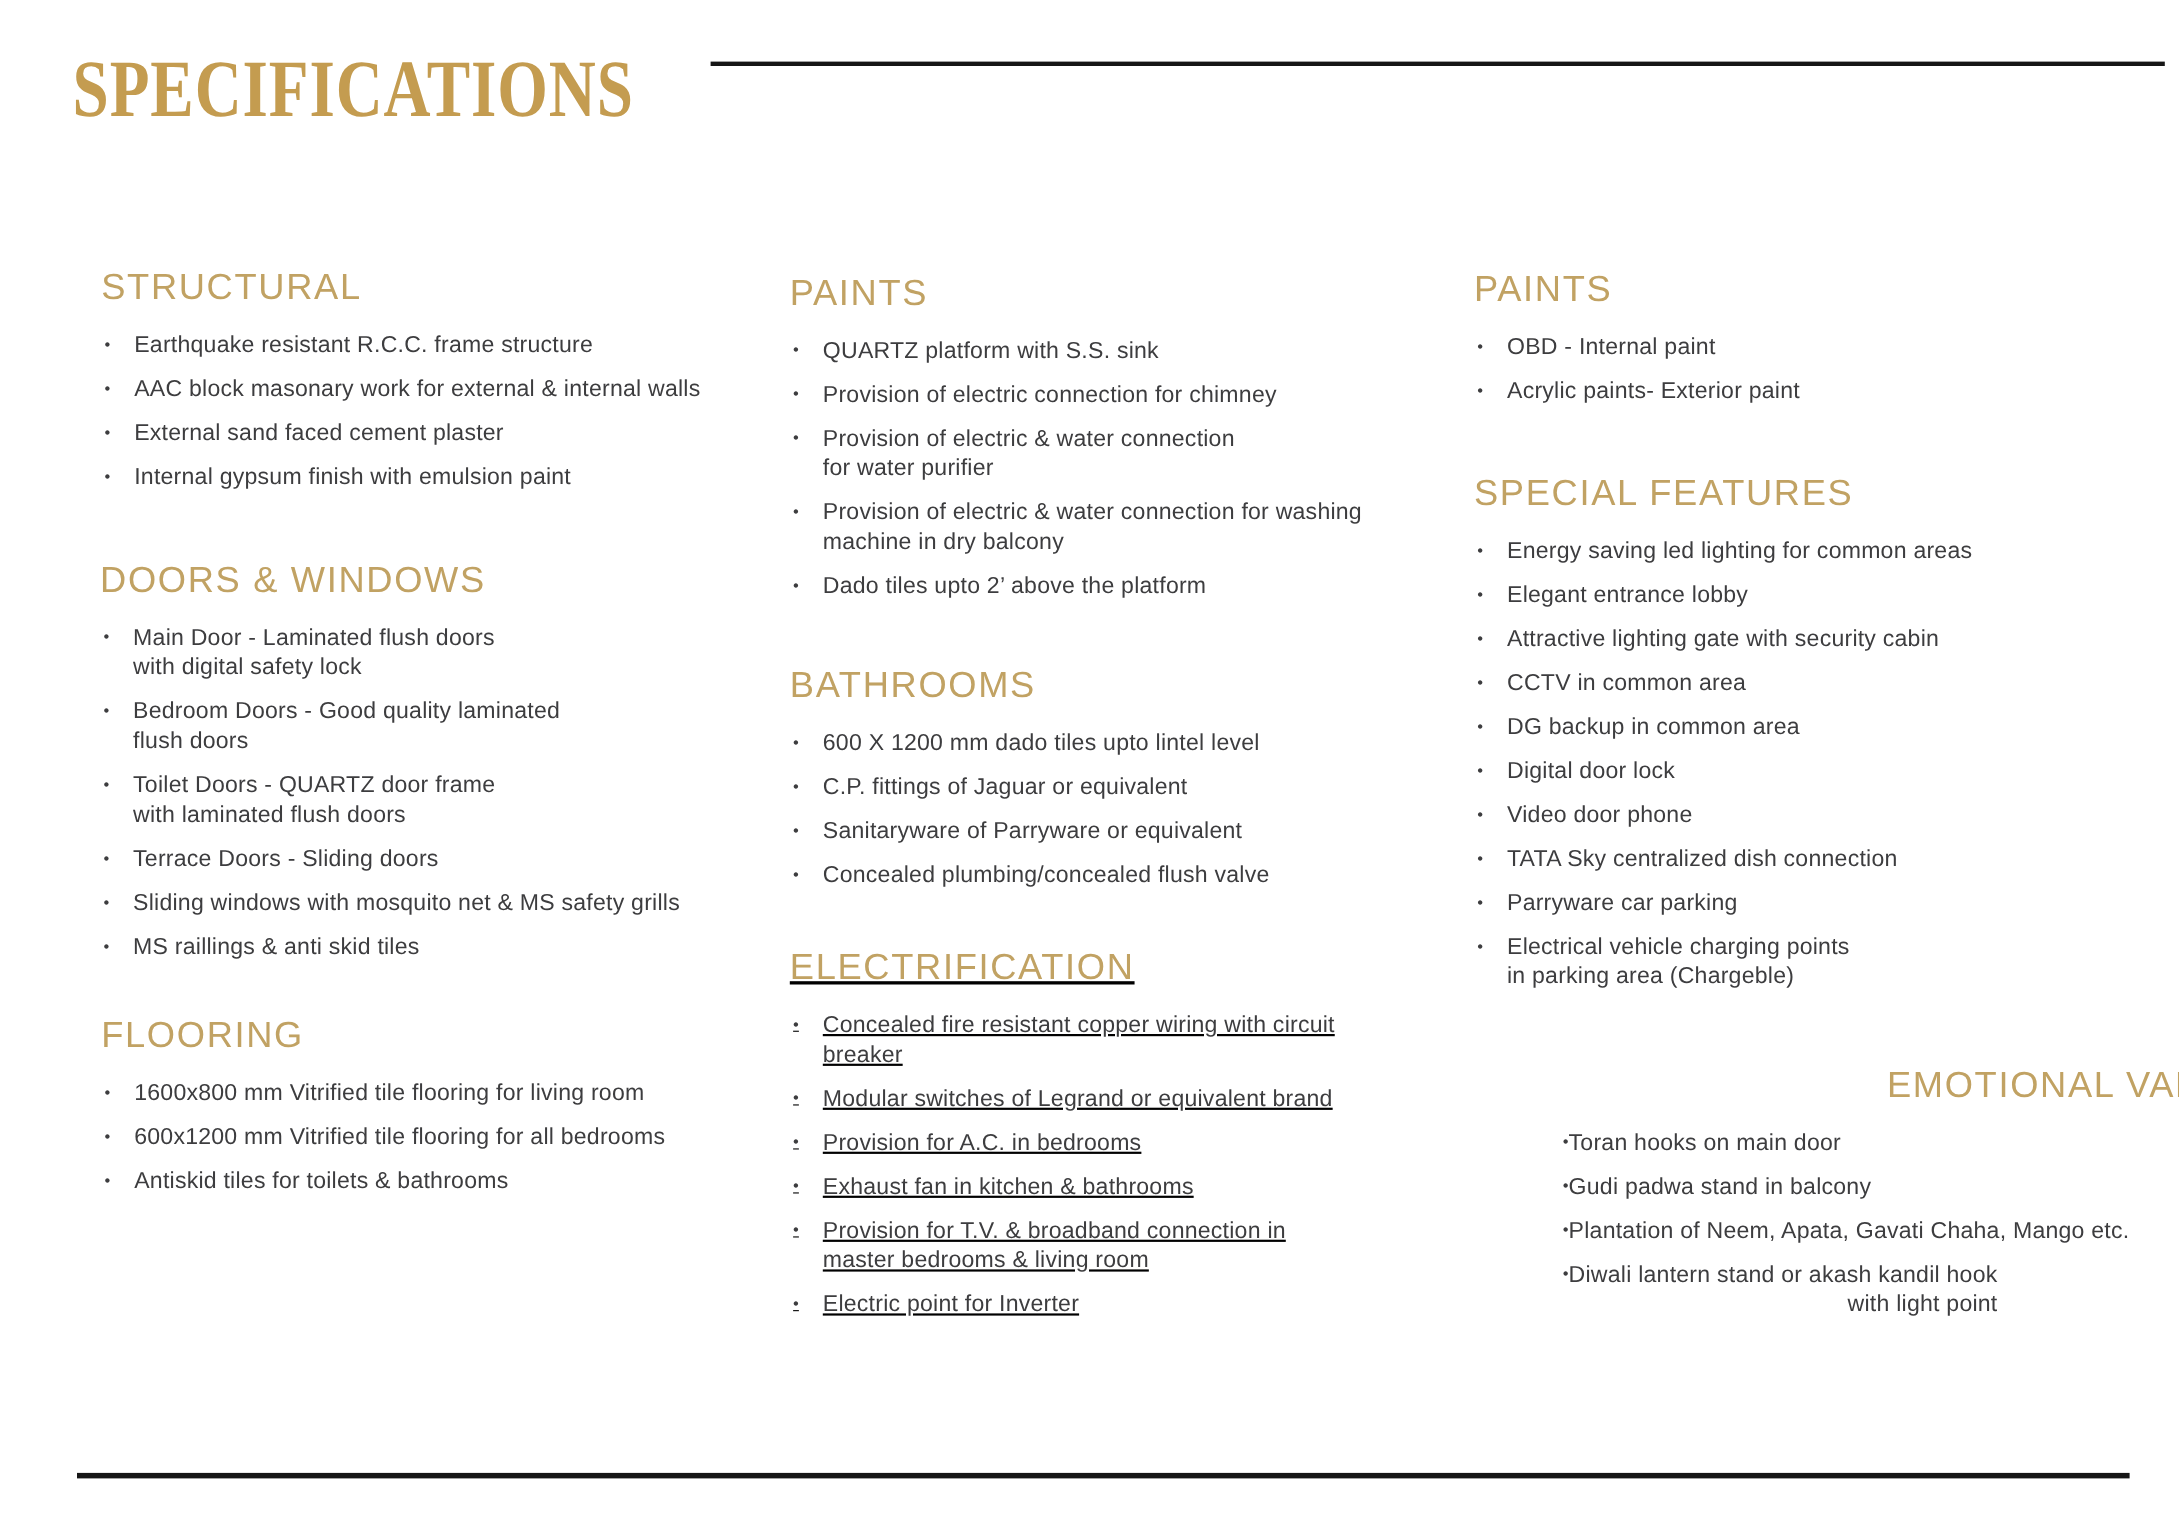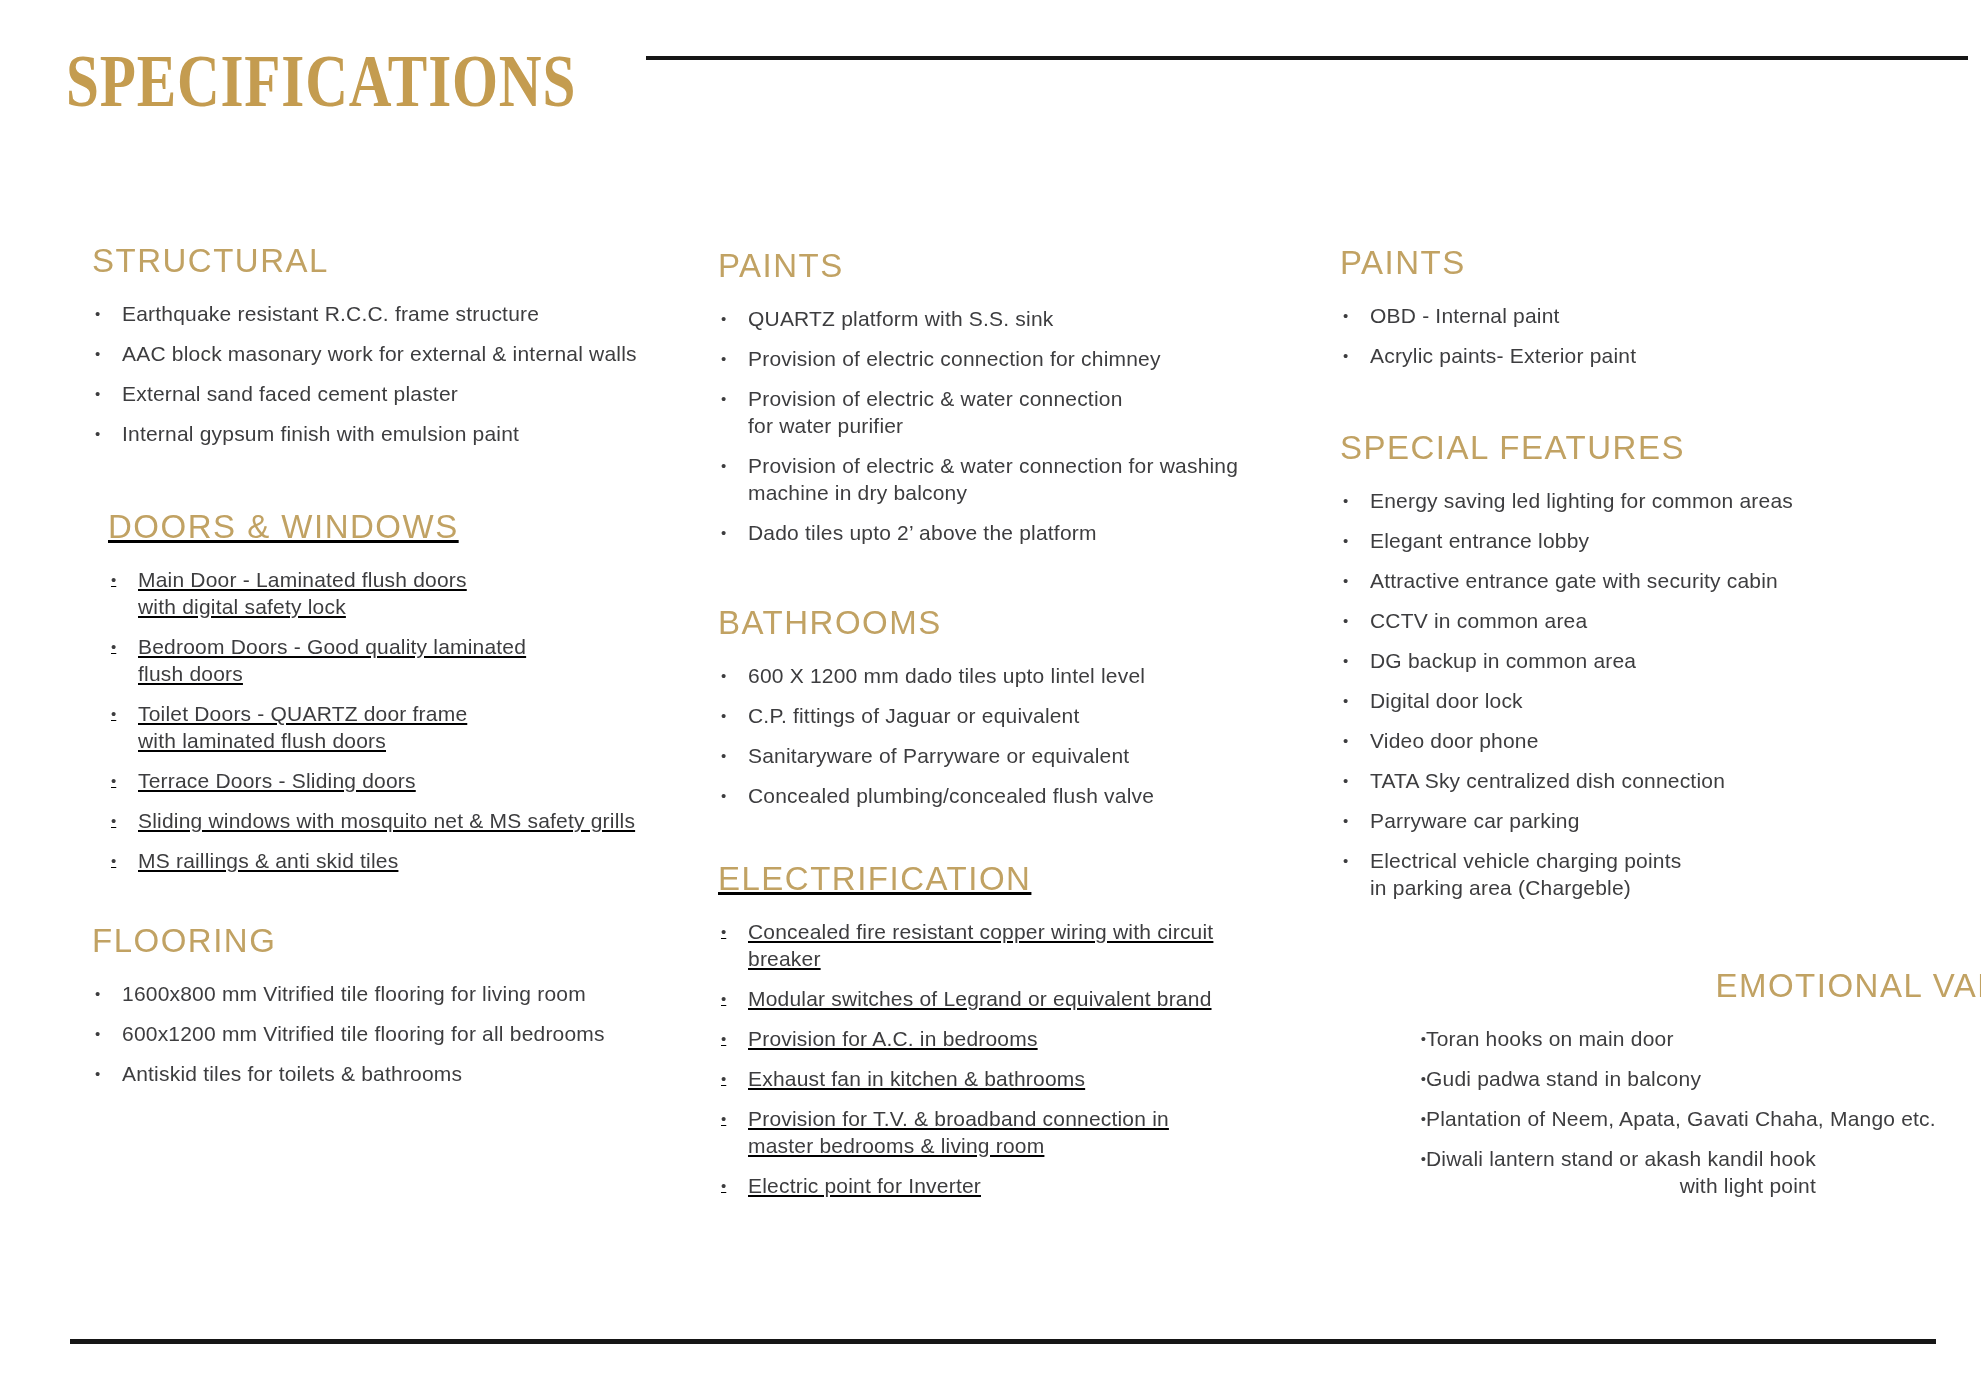--- a/index.html
+++ b/index.html
@@ -26,21 +26,21 @@
   }
   .sec-list{list-style:none;margin:0;padding:0;}
   .spec-item{
     display:flex;align-items:flex-start;margin:0 0 13px 0;
     color:var(--body,#3d3d3f);font-size:21px;line-height:27px;
   }
   .bullet{flex:0 0 30px;box-sizing:border-box;padding-left:3px;font-size:15px;line-height:27px;color:var(--body,#3d3d3f);}
   .item-text{white-space:pre-line;letter-spacing:0.2px;}
 
   #sec-0{left:80px;top:244px;width:620px;}
-  #sec-1{left:96px;top:510px;width:640px;text-decoration:underline;}
+  #sec-1{left:79px;top:510px;width:640px;}
   #sec-2{left:80px;top:924px;width:650px;}
   #sec-3{left:706px;top:249px;width:650px;}
   #sec-4{left:706px;top:606px;width:650px;}
   #sec-5{left:706px;top:862px;width:660px;text-decoration:underline;}
   #sec-6{left:1328px;top:246px;width:600px;}
   #sec-7{left:1328px;top:431px;width:650px;}
   #sec-8{left:1384px;top:969px;width:650px;text-align:right;}
 </style>
 </head>
 <body>
@@ -225,21 +225,21 @@
         <li class="spec-item">
           <span class="bullet">•</span>
           <span class="item-text">Energy saving led lighting for common areas</span>
         </li>
         <li class="spec-item">
           <span class="bullet">•</span>
           <span class="item-text">Elegant entrance lobby</span>
         </li>
         <li class="spec-item">
           <span class="bullet">•</span>
-          <span class="item-text">Attractive entrance gate with security cabin</span>
+          <span class="item-text">Attractive lighting gate with security cabin</span>
         </li>
         <li class="spec-item">
           <span class="bullet">•</span>
           <span class="item-text">CCTV in common area</span>
         </li>
         <li class="spec-item">
           <span class="bullet">•</span>
           <span class="item-text">DG backup in common area</span>
         </li>
         <li class="spec-item">

